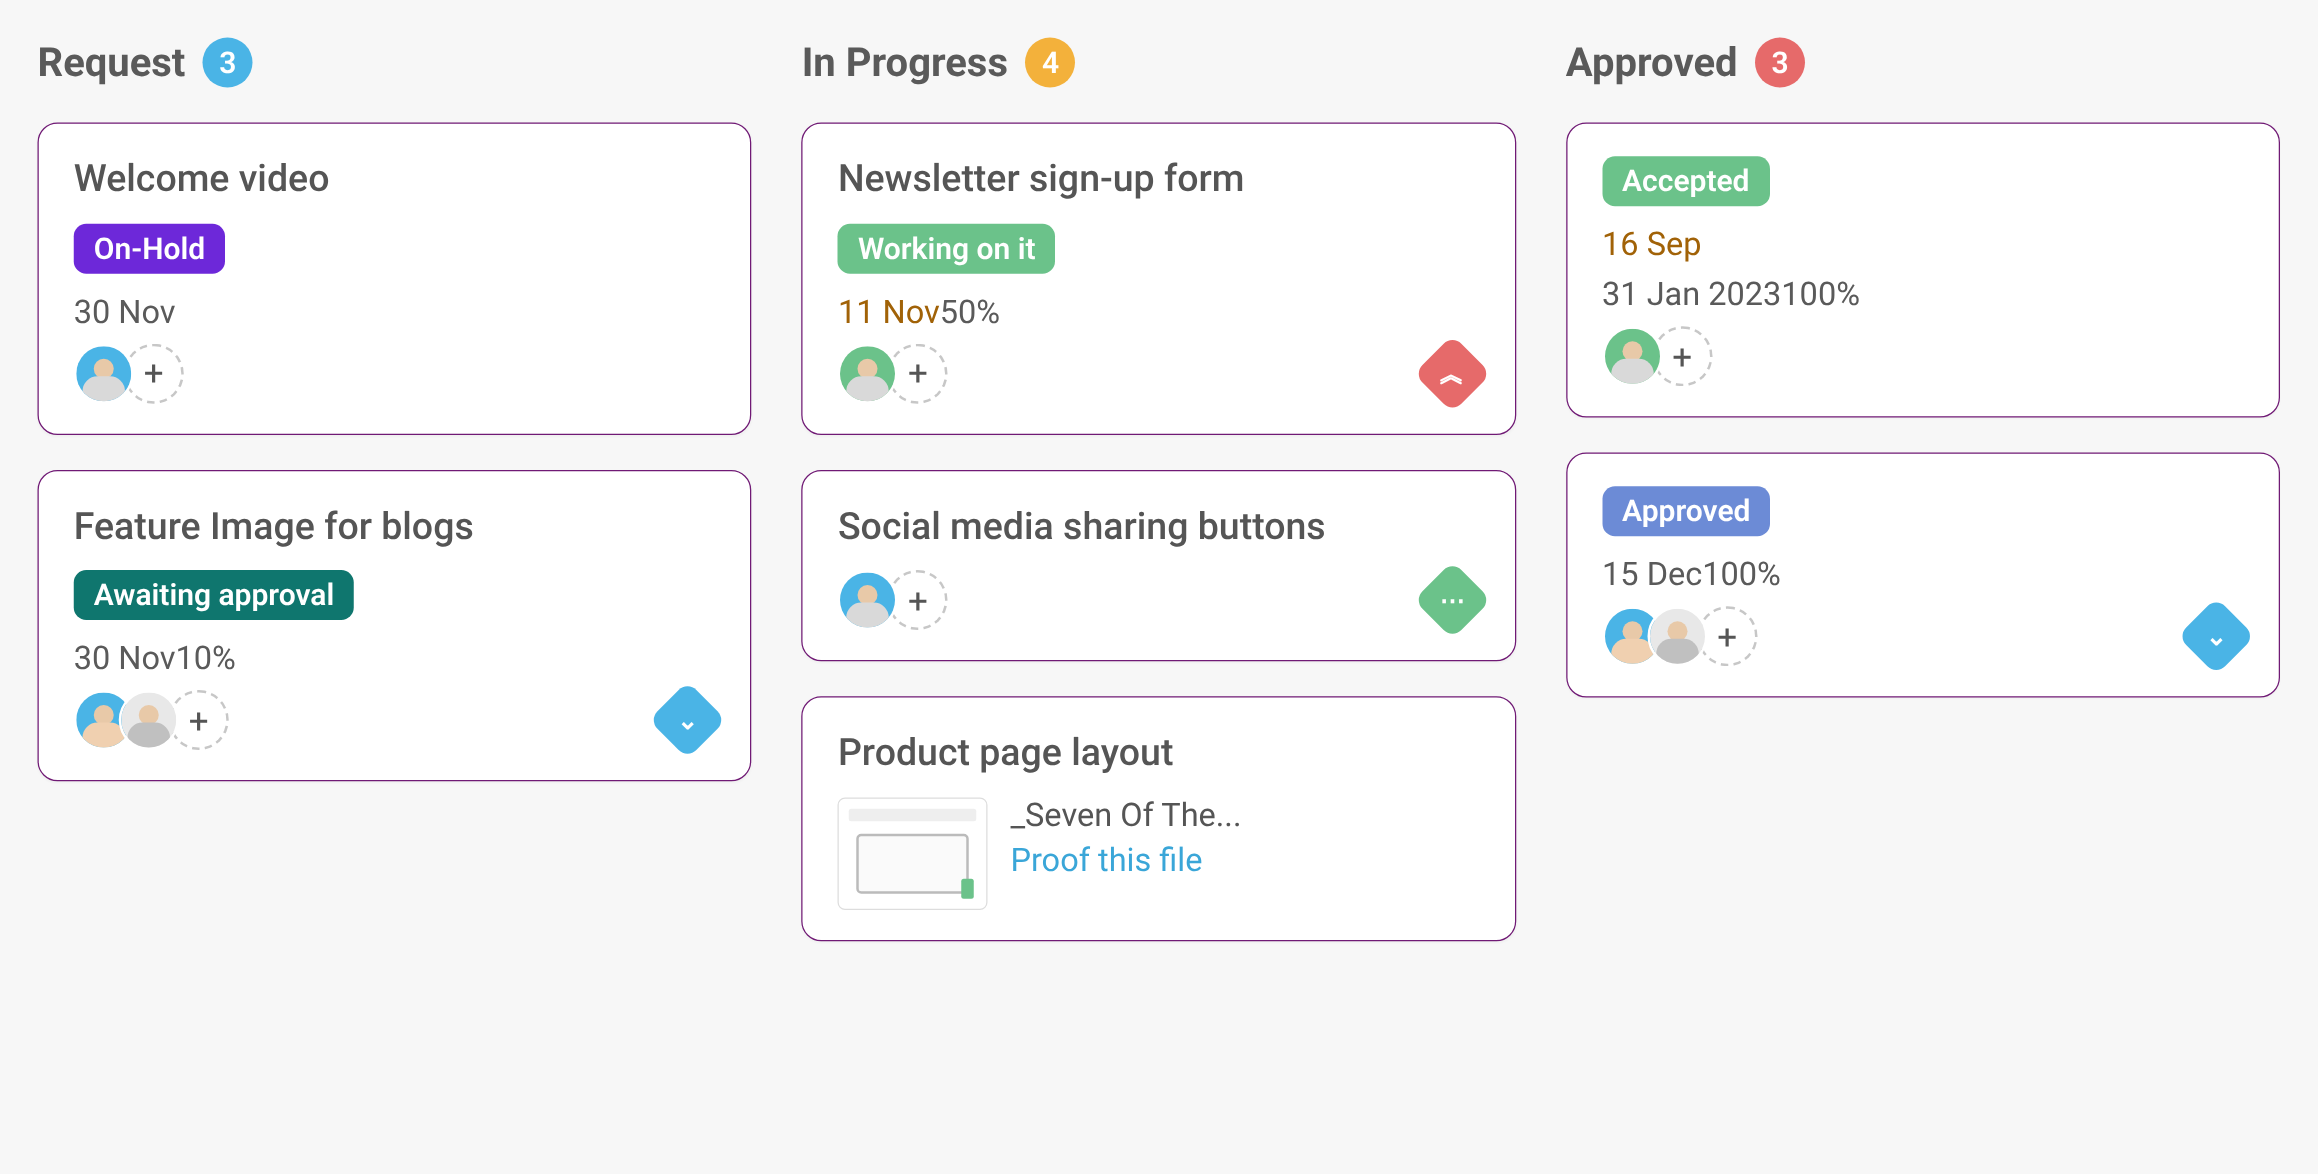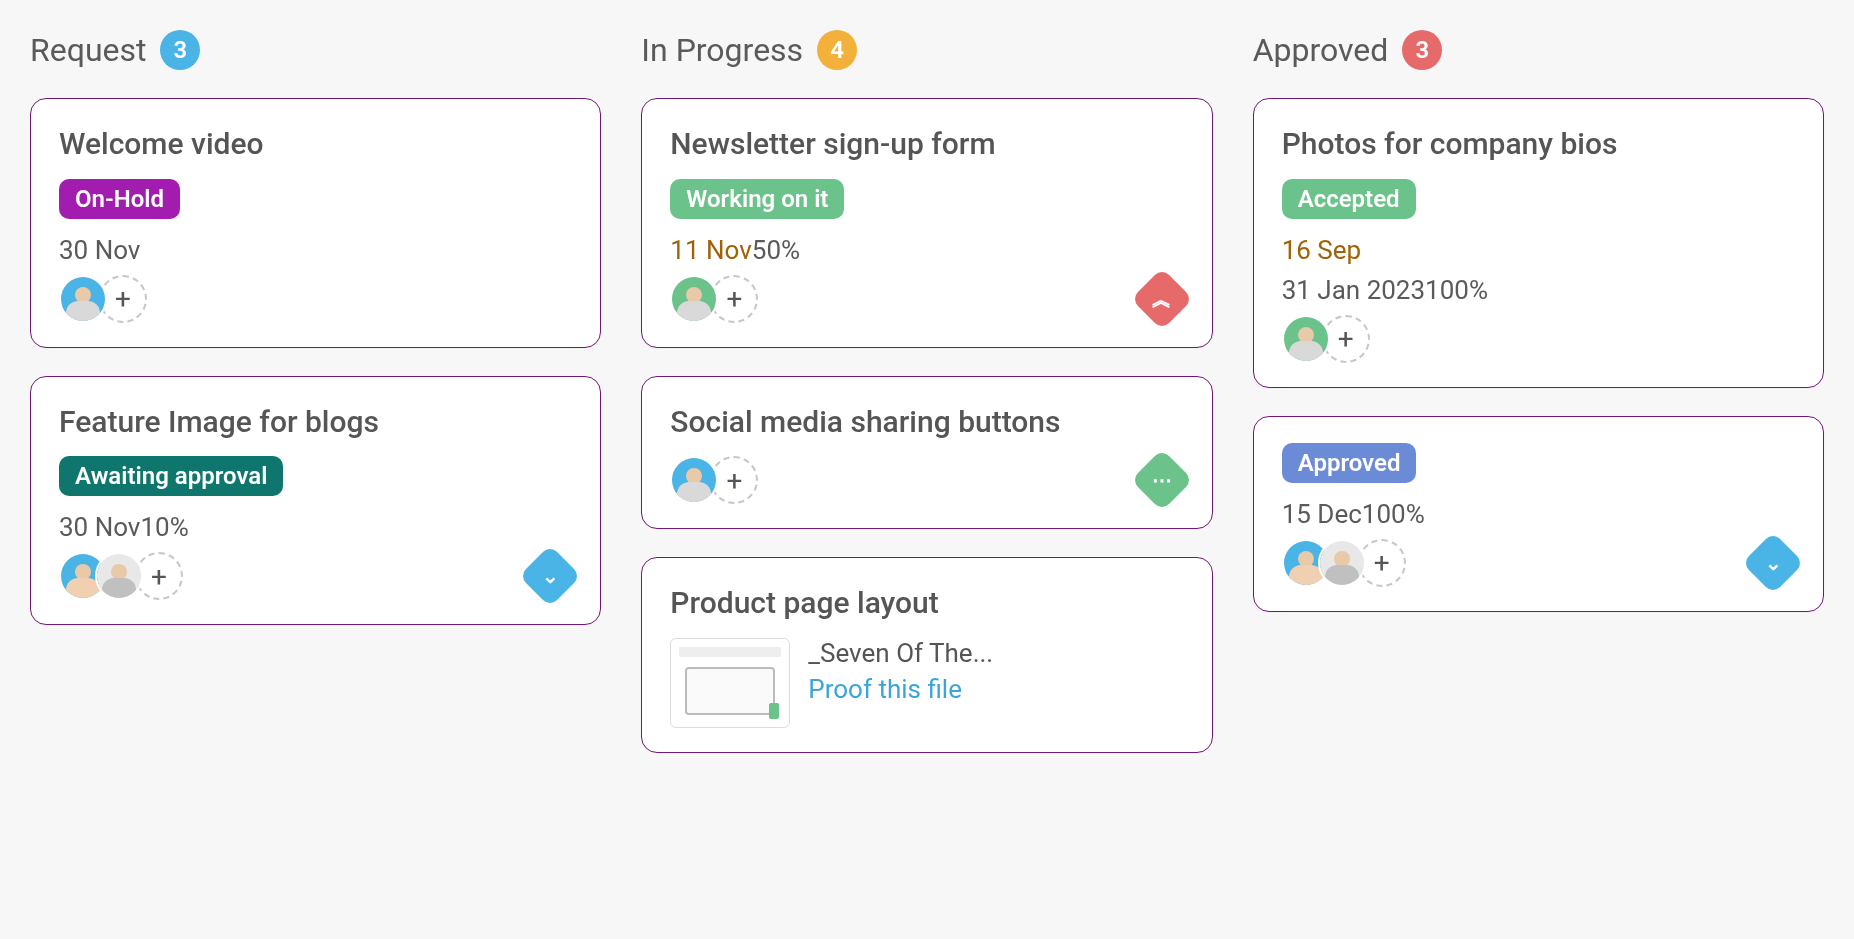--- a/index.html
+++ b/index.html
@@ -19,21 +19,21 @@
     min-width: 0;
   }
   .col-header {
     display: flex;
     align-items: center;
     gap: 14px;
     margin-bottom: 28px;
   }
   .col-title {
     font-size: 32px;
-    font-weight: 400;
+    font-weight: 700;
     color: #5a5a5a;
   }
   .count-badge {
     display: inline-flex;
     align-items: center;
     justify-content: center;
     min-width: 40px;
     height: 40px;
     padding: 0 12px;
     border-radius: 20px;
@@ -62,21 +62,21 @@
   }
   .status-pill {
     display: inline-block;
     padding: 6px 16px;
     border-radius: 10px;
     font-size: 24px;
     font-weight: 600;
     color: #fff;
     margin-bottom: 16px;
   }
-  .pill-orange { background: #a21caf; }
+  .pill-orange { background: #6d28d9; }
   .pill-green  { background: #6bc28a; }
   .pill-purple { background: #0f766e; }
   .pill-blue   { background: #6c8bd6; }
 
   .meta-row {
     display: flex;
     align-items: center;
     justify-content: flex-start;
     margin-bottom: 10px;
   }
@@ -267,21 +267,21 @@
             <span class="attach-link">Proof this file</span>
           </div>
         </div>
       </div>
     </div>
     <div class="column">
       <div class="col-header">
         <span class="col-title">Approved</span>
         <span class="count-badge count-red">3</span>
       </div>
-      <div class="card"><div class="card-title">Photos for company bios</div><span class="status-pill pill-green">Accepted</span><br><div class="meta-row">
+      <div class="card"><span class="status-pill pill-green">Accepted</span><br><div class="meta-row">
           <span class="date date-overdue">16 Sep</span>
         </div><div class="meta-row">
           <span class="date">31 Jan 2023</span>
           <span class="percent">100%</span>
         </div><div class="footer-row">
           <div class="avatars">
             <div class="avatar">
               <div class="avatar-bg" style="background: rgb(107, 194, 138);"></div>
               <div class="avatar-head"></div>
               <div class="avatar-body" style="background: rgb(217, 217, 217);"></div>

